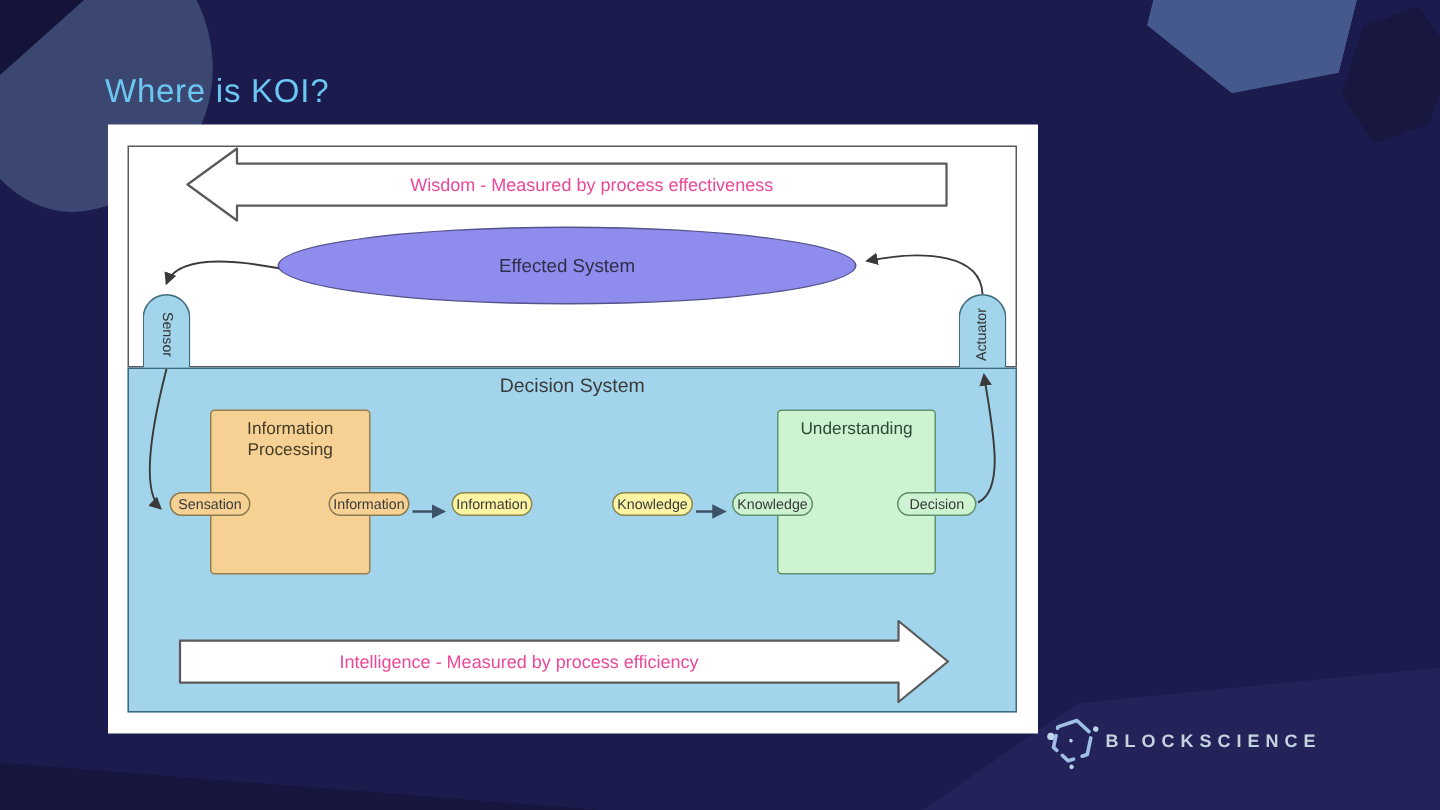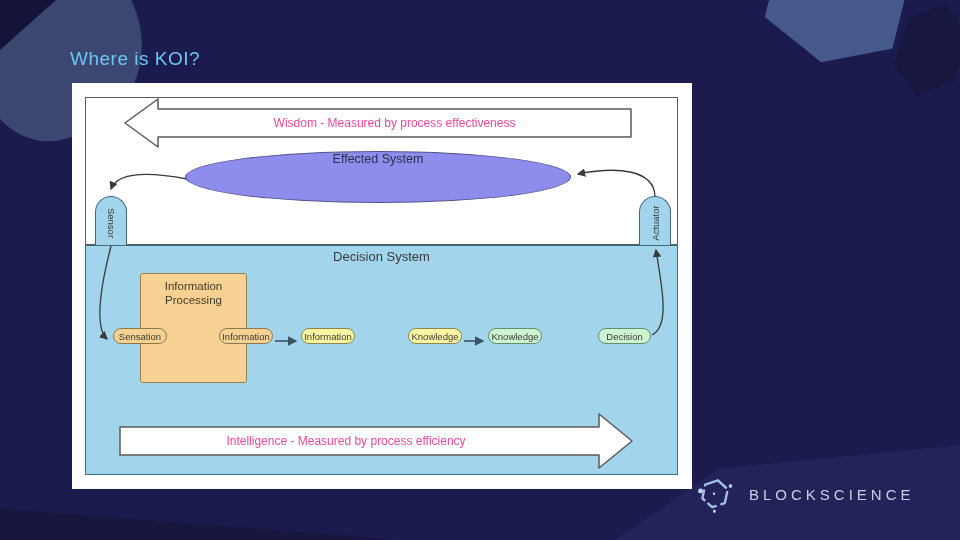--- a/index.html
+++ b/index.html
@@ -20,21 +20,21 @@
   .deco-hex-top{left:770px;top:-58px;width:132px;height:122px;background:#46598c;
     clip-path:polygon(50% 0,100% 25%,100% 75%,50% 100%,0 75%,0 25%);transform:rotate(14deg)}
   .deco-hex-right{left:900px;top:2px;width:62px;height:96px;background:#17173f;
     clip-path:polygon(50% 0,100% 25%,100% 75%,50% 100%,0 75%,0 25%);transform:rotate(18deg)}
   .deco-band-br{left:615px;top:445px;width:345px;height:95px;background:#232359;
     clip-path:polygon(0 100%,30% 25%,100% 0,100% 100%)}
   .deco-band-bl{left:0;top:498px;width:400px;height:42px;background:#16163e;
     clip-path:polygon(0 25%,100% 100%,0 100%)}
 
   
-  .title{position:absolute;left:70px;top:48px;font-size:19px;font-weight:400;
+  .title{position:absolute;left:70px;top:48px;font-size:22px;font-weight:400;
     letter-spacing:.5px;color:var(--c-title)}
 
   
   .panel{position:absolute;left:72px;top:83px;width:620px;height:406px;background:var(--c-panel)}
   .frame{position:absolute;left:13px;top:14px;width:593px;height:148px;
     border:1.5px solid #5a5a5a;background:#fff}
   .effective-box{position:absolute;left:13px;top:162px;width:593px;height:230px;
     border:1.5px solid #3f6b80;background:var(--c-effective-fill)}
   .effective-title{position:absolute;left:13px;top:166px;width:593px;text-align:center;
     font-size:13px;color:#3a3a3a}
@@ -48,21 +48,21 @@
 
   svg.arrows{position:absolute;left:0;top:0;width:620px;height:406px}
 
   .arrow-label{position:absolute;text-align:center;font-size:12px;color:#ec4899;
     display:flex;align-items:center;justify-content:center}
   .wisdom-label{left:90px;top:26px;width:465px;height:28px}
   .intel-label{left:44px;top:344px;width:460px;height:28px}
 
   .ellipse{position:absolute;left:113px;top:68px;width:386px;height:52px;border-radius:50%;
     background:var(--c-ellipse-fill);border:1px solid #55538c;
-    display:flex;align-items:flex-start;justify-content:center;font-size:12.5px;color:#2f2f4a}
+    display:flex;align-items:center;justify-content:center;font-size:12.5px;color:#2f2f4a}
 
   .tab{position:absolute;top:113px;width:32px;height:49px;background:var(--c-effective-fill);
     border:1px solid #3f6b80;border-bottom:none;border-radius:16px 16px 0 0}
   .tab-sensor{left:23px}
   .tab-actuator{left:567px}
   .tab span{position:absolute;left:50%;top:55%;font-size:9.5px;color:#333;white-space:nowrap}
   .tab-sensor span{transform:translate(-50%,-50%) rotate(90deg)}
   .tab-actuator span{transform:translate(-50%,-50%) rotate(-90deg)}
 
   .pill{position:absolute;top:245px;height:16px;border-radius:13px;font-size:9.5px;color:#3a3a3a;
@@ -72,21 +72,21 @@
   .pill-green{background:var(--c-understanding-fill);border:1px solid #5f926c}
   .pill-0{left:41px;width:54px}
   .pill-1{left:147px;width:54px}
   .pill-2{left:229px;width:54px}
   .pill-3{left:336px;width:54px}
   .pill-4{left:416px;width:54px}
   .pill-5{left:526px;width:53px}
 
   
   .logo{position:absolute;left:697px;top:474px;display:flex;align-items:center}
-  .logo-text{margin-left:16px;font-size:15px;font-weight:400;letter-spacing:4px;
+  .logo-text{margin-left:4px;font-size:12px;font-weight:700;letter-spacing:4px;
     color:var(--c-logo-text)}
 </style>
 </head>
 <body>
 
 <div style="position:absolute;inset:0">
 
   <div class="deco deco-blob"></div>
   <div class="deco deco-corner"></div>
   <div class="deco deco-hex-top"></div>
@@ -96,20 +96,23 @@
 
   <h1 class="title">Where is KOI?</h1>
 
   <div class="panel">
 
     <div class="frame"></div>
     <div class="effective-box"></div>
 
     <div class="proc proc-info">
       <span>Information Processing</span>
+    </div>
+    <div class="proc proc-understanding">
+      <span>Understanding</span>
     </div>
 
     <svg class="arrows" viewBox="0 0 620 406">
       <defs>
         <marker id="mGray" viewBox="0 0 10 10" refX="8.5" refY="5" markerWidth="6.5" markerHeight="6.5" orient="auto">
           <path d="M0,0 L10,5 L0,10 z" fill="#3a3a3a"></path>
         </marker>
         <marker id="mSlate" viewBox="0 0 10 10" refX="8.5" refY="5" markerWidth="6" markerHeight="6" orient="auto">
           <path d="M0,0 L10,5 L0,10 z" fill="#3c5266"></path>
         </marker>

